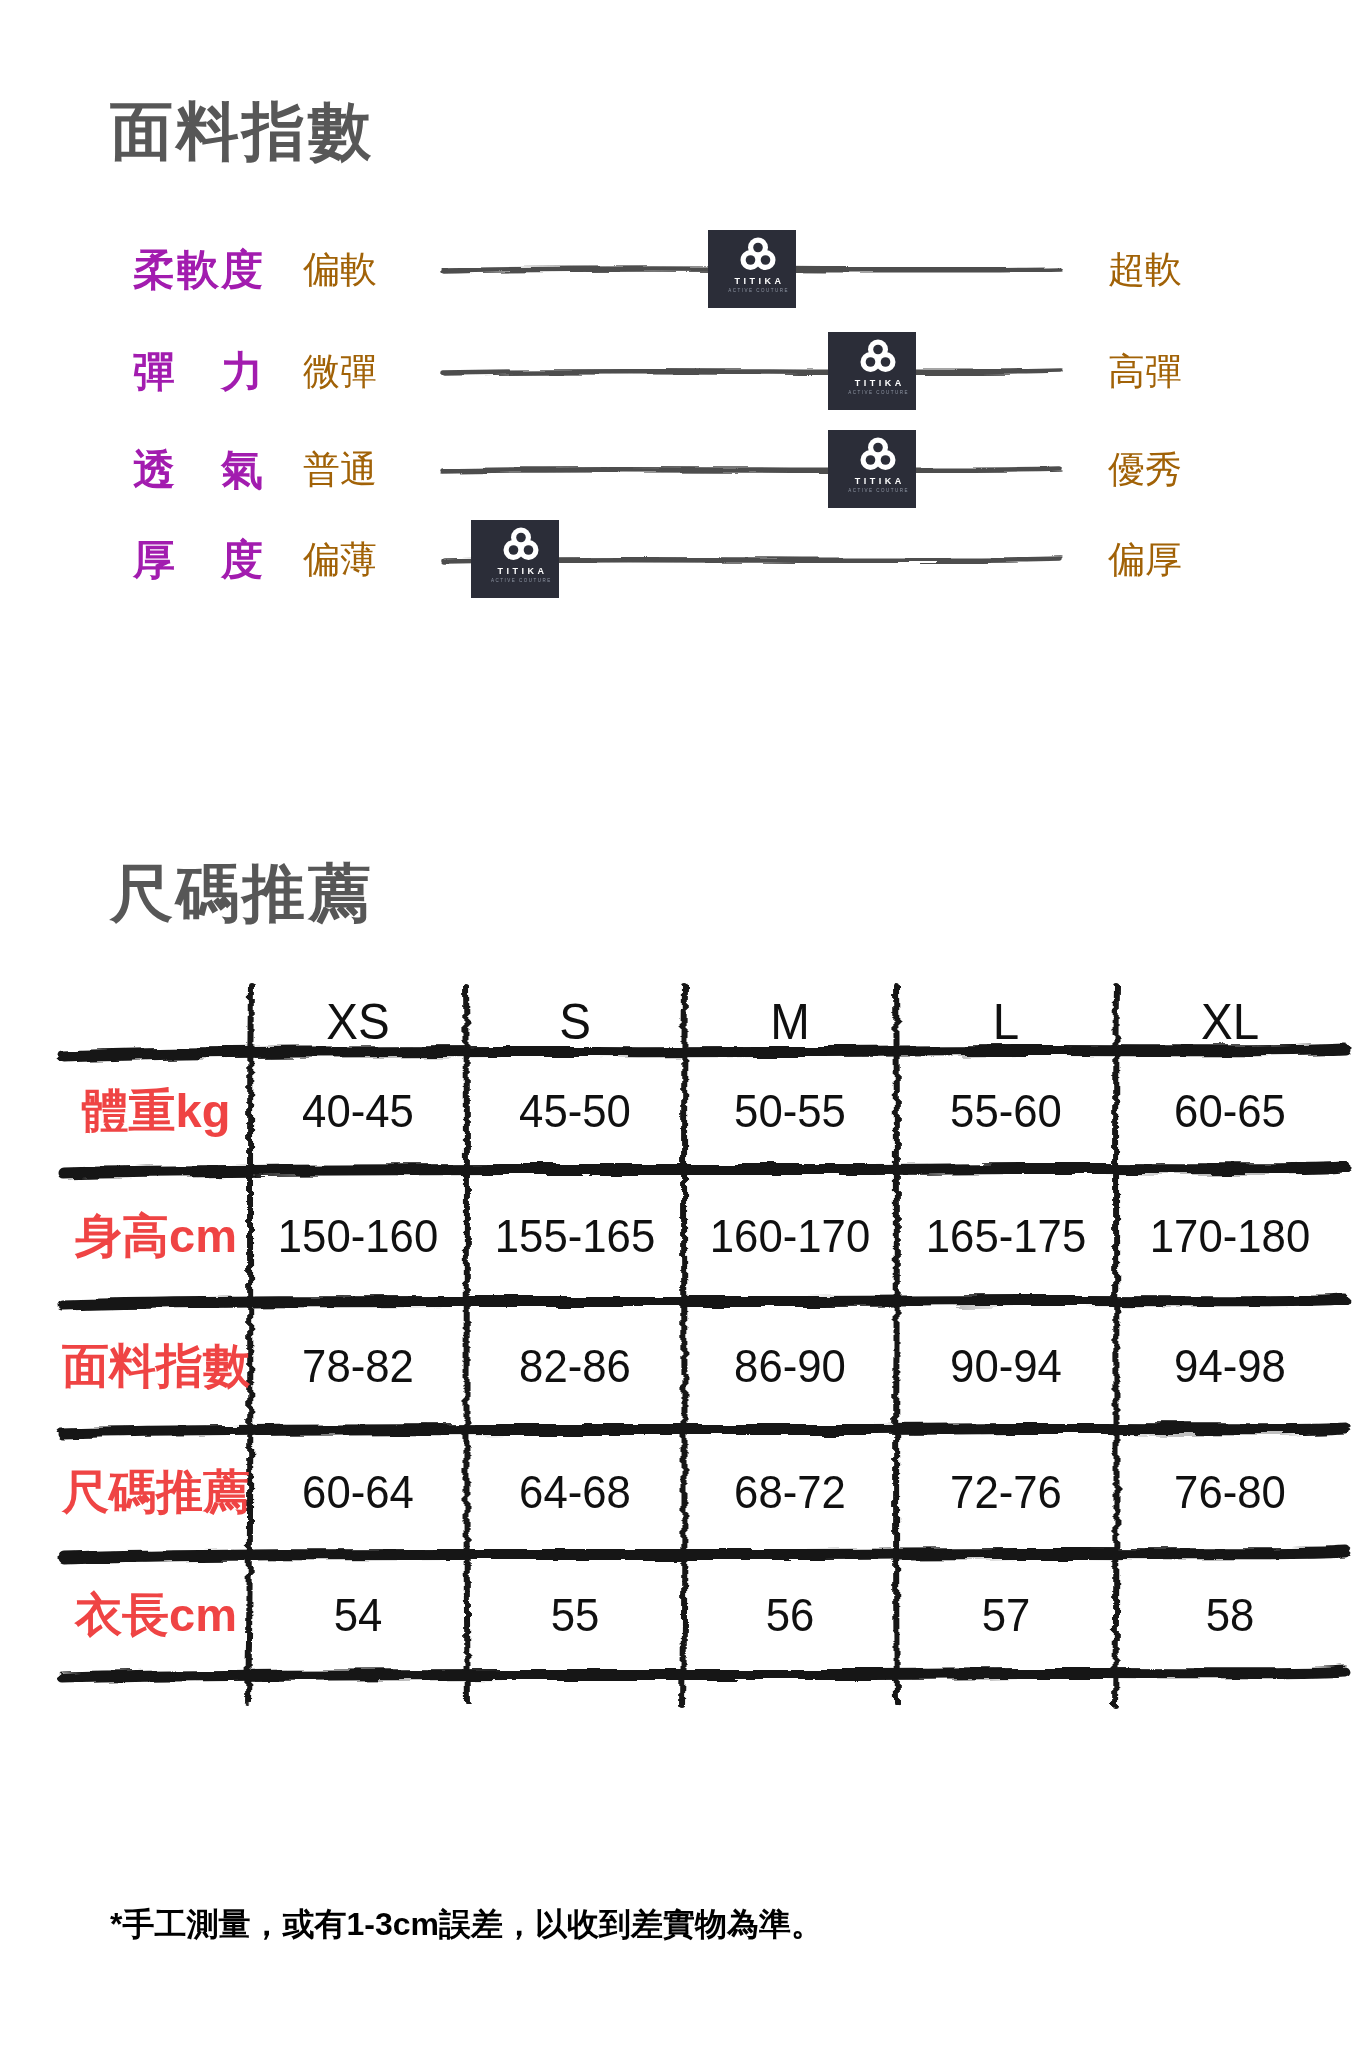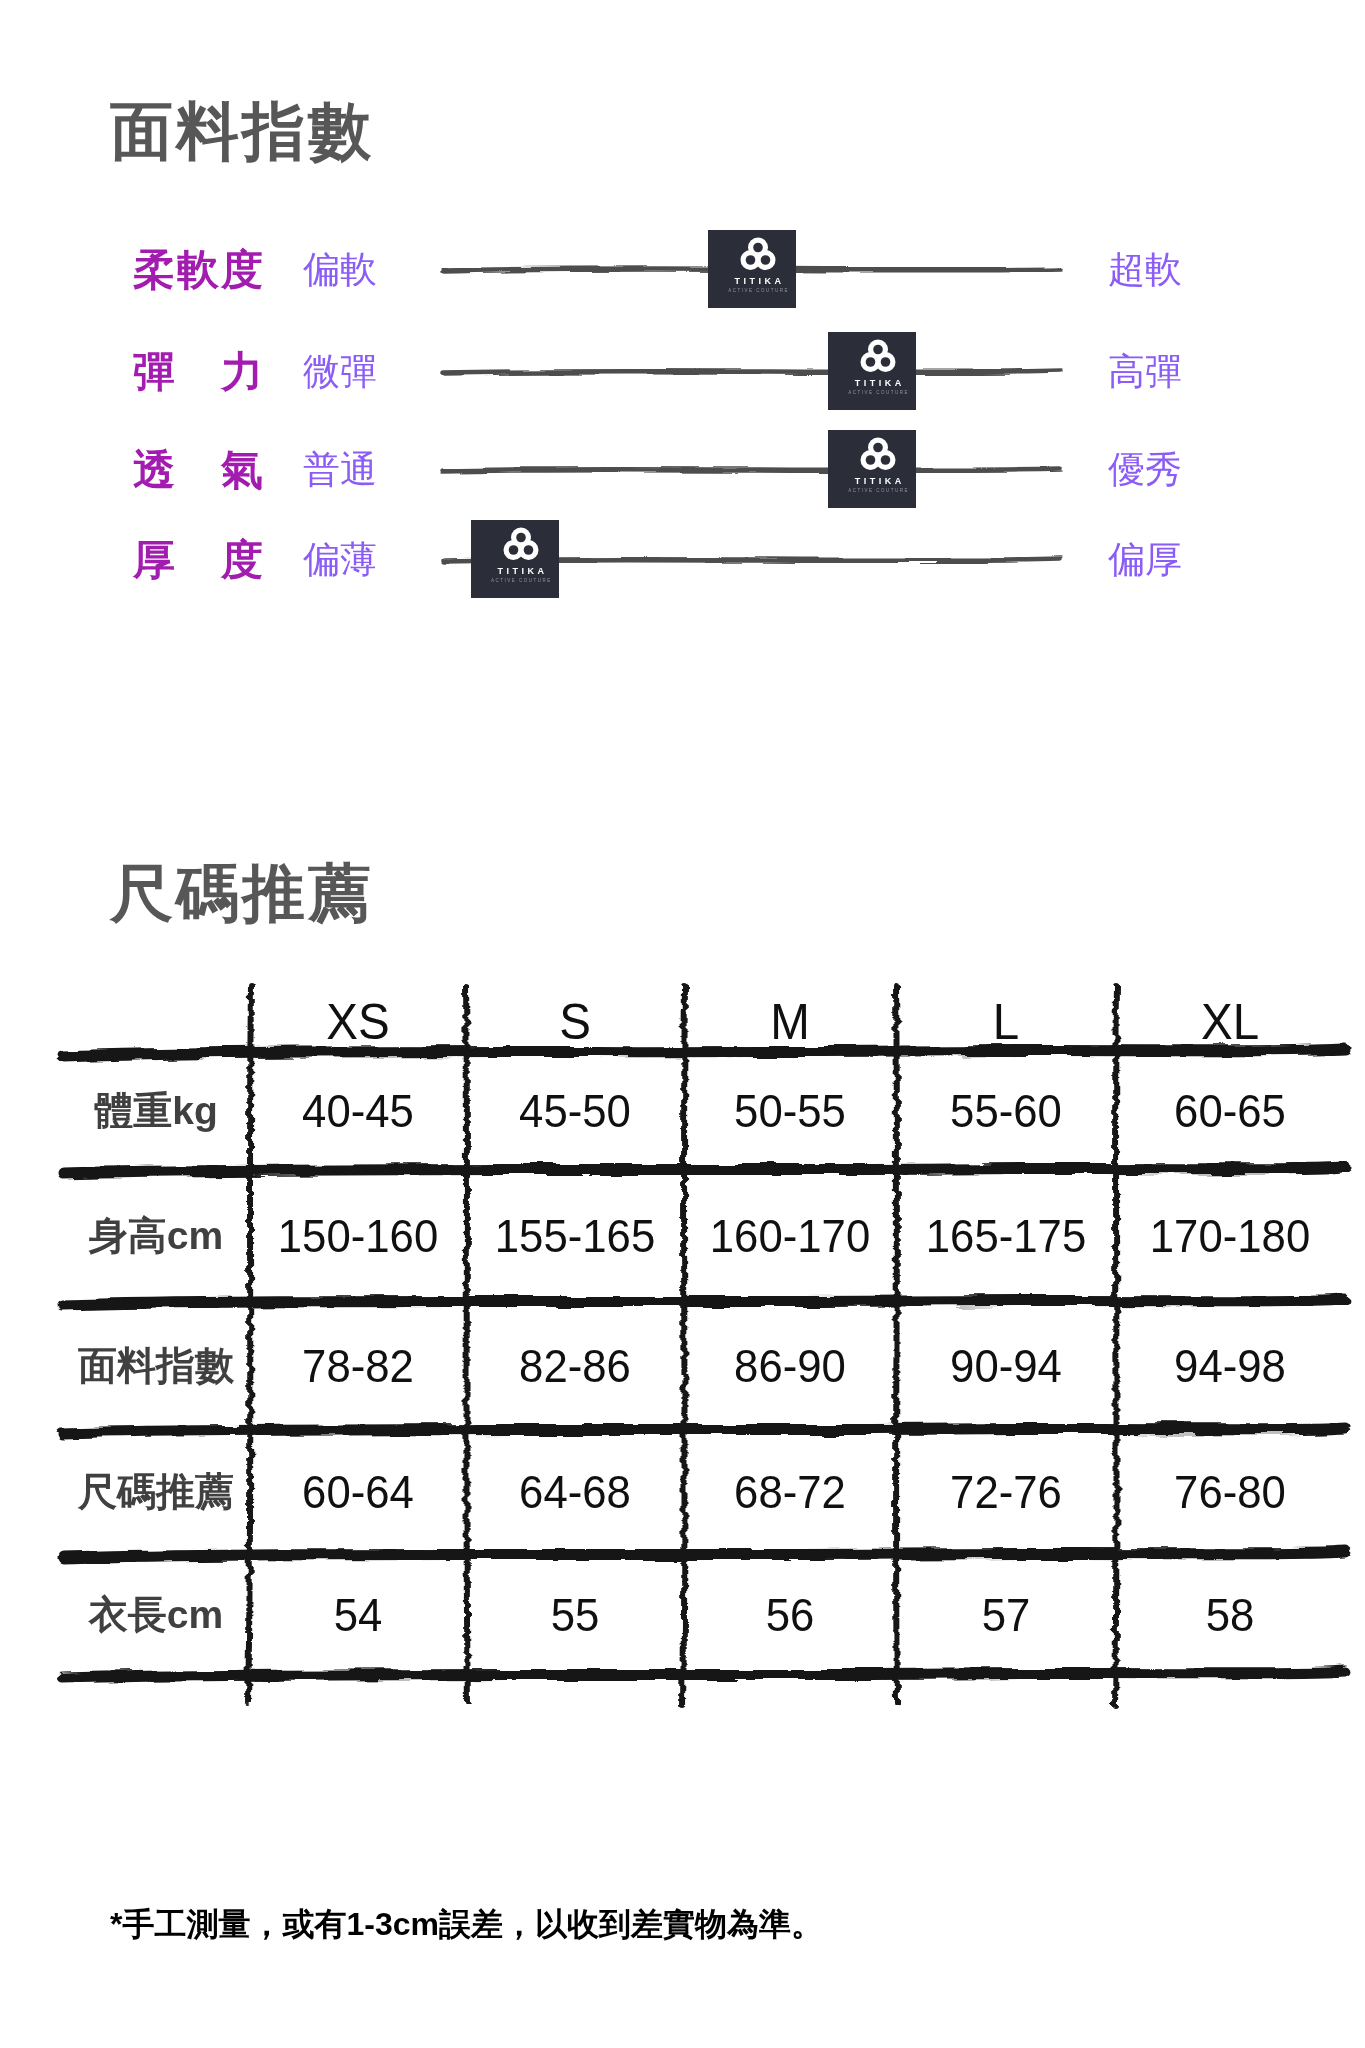--- a/index.html
+++ b/index.html
@@ -24,21 +24,21 @@
   .fabric-row.r1{top:270px}
   .fabric-row.r2{top:372px}
   .fabric-row.r3{top:470px}
   .fabric-row.r4{top:560px}
   .f-label{
     position:absolute;left:133px;top:0;transform:translateY(-50%);
     font-size:42px;font-weight:bold;color:#a21caf;letter-spacing:2px;white-space:nowrap;
   }
   .f-left,.f-right{
     position:absolute;top:0;transform:translateY(-50%);
-    font-size:37px;font-weight:400;color:#8b5cf6;white-space:nowrap;
+    font-size:37px;font-weight:400;color:#a16207;white-space:nowrap;
   }
   .f-left{left:303px}
   .f-right{left:1108px}
   .badge{
     position:absolute;top:-40px;width:76px;height:78px;
     background:#2b2d38;z-index:3;
     display:flex;flex-direction:column;align-items:center;padding-left:12px;
   }
   .badge svg.trefoil{margin-top:5px;display:block;}
   .badge-brand{
@@ -51,21 +51,21 @@
   }
 
   
   .tcell{
     position:absolute;z-index:2;white-space:nowrap;
     transform:translate(-50%,-50%) scaleX(.95);
     color:#101010;
   }
   .thead{font-size:50px;font-weight:500;}
   .tnum{font-size:46px;font-weight:400;}
-  .tlabel{font-size:39px;font-weight:bold;transform:translate(-50%,-50%);color:#404040;text-align:right;}
+  .tlabel{font-size:47px;font-weight:bold;transform:translate(-50%,-50%);color:#ef4444;text-align:right;}
   
   .cL{left:156px}.c0{left:358px}.c1{left:575px}.c2{left:790px}.c3{left:1006px}.c4{left:1230px}
   
   .rh{top:1022px}.tr0{top:1111px}.tr1{top:1236px}.tr2{top:1366px}.tr3{top:1492px}.tr4{top:1615px}
 
   .footnote{
     position:absolute;left:110px;top:1903px;z-index:2;
     font-size:32px;font-weight:bold;color:#000000;white-space:nowrap;
   }
 </style>

